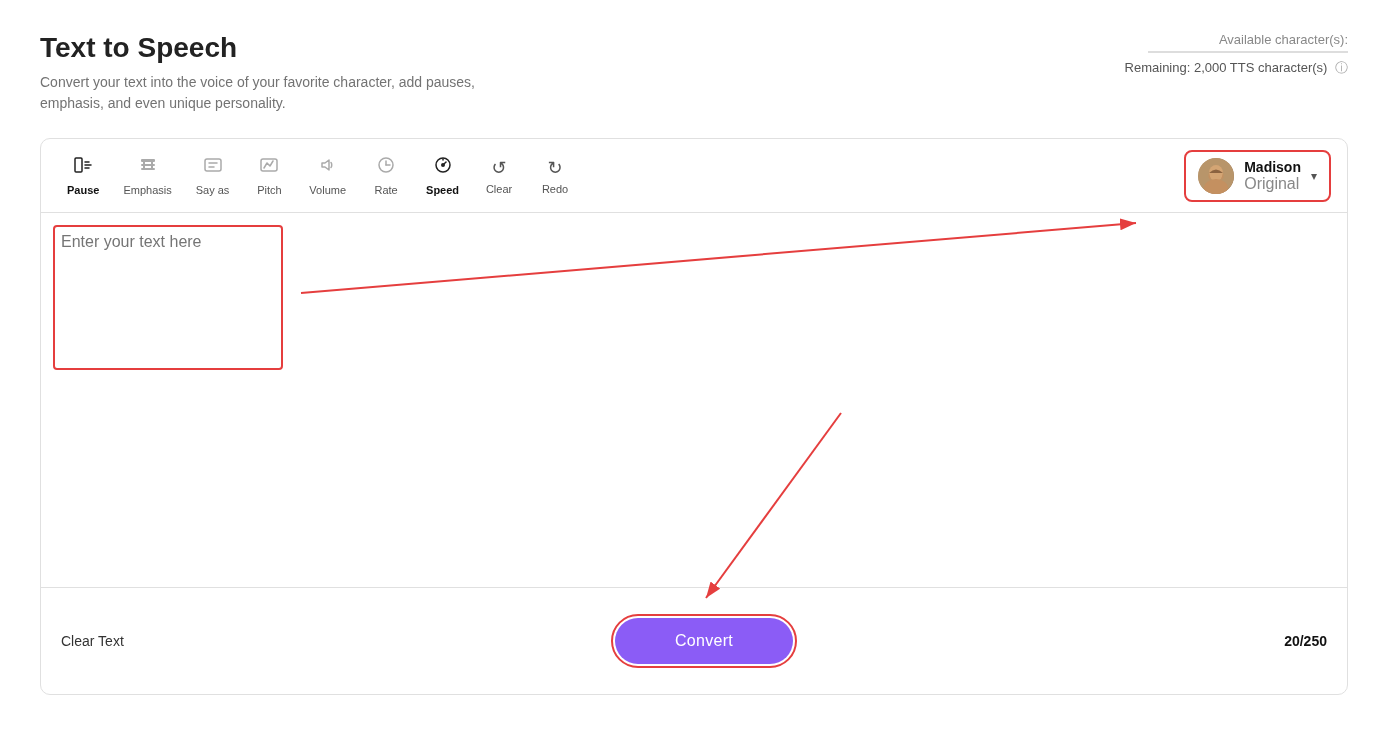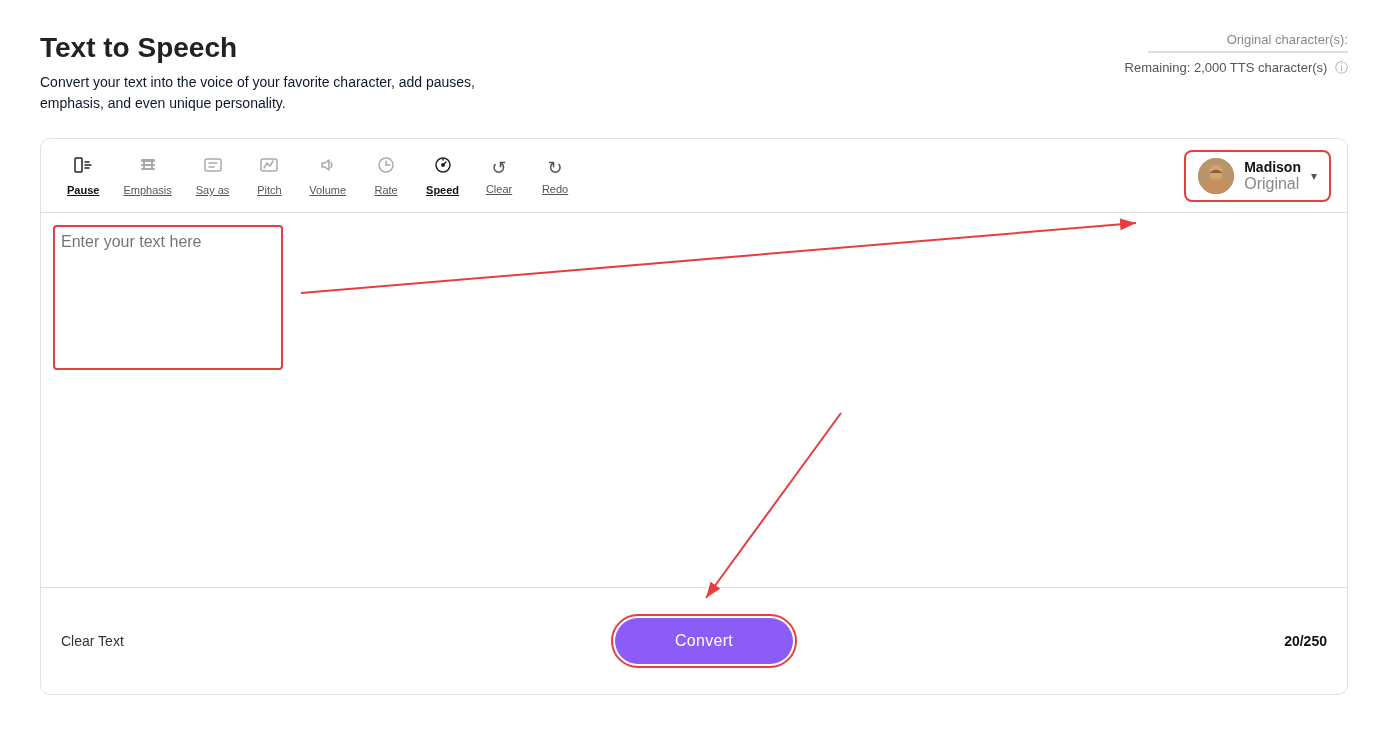--- a/index.html
+++ b/index.html
@@ -9,21 +9,21 @@
       color: #222;
       padding: 32px 40px;
     }
     .page-title {
       font-size: 28px;
       font-weight: 800;
       margin-bottom: 8px;
     }
     .page-subtitle {
       font-size: 14px;
-      color: #0f172a;
+      color: #737373;
       max-width: 480px;
       line-height: 1.5;
     }
     .top-row {
       display: flex;
       justify-content: space-between;
       align-items: flex-start;
       margin-bottom: 24px;
     }
     .char-info {
@@ -66,21 +66,20 @@
       border-radius: 6px;
       min-width: 52px;
     }
     .toolbar-item .icon {
       font-size: 18px;
       color: #555;
     }
     .toolbar-item .label {
       font-size: 11px;
       color: #555;
-      text-decoration: underline;
     }
     .toolbar-item.active .icon,
     .toolbar-item.active .label {
       color: #111;
       font-weight: 600;
     }
     .toolbar-spacer {
       flex: 1;
     }
     .voice-selector {
@@ -209,21 +208,21 @@
   </style>
 </head>
 <body>
 
 <div class="top-row">
   <div>
     <h1 class="page-title">Text to Speech</h1>
     <p class="page-subtitle">Convert your text into the voice of your favorite character, add pauses, emphasis, and even unique personality.</p>
   </div>
   <div class="char-info">
-    <div>Original character(s):</div>
+    <div>Available character(s):</div>
     <div class="divider"></div>
     <div class="remaining">
       <span>Remaining: 2,000 TTS character(s)</span>
       <span style="color:#aaa; margin-left:4px;">ⓘ</span>
     </div>
   </div>
 </div>
 
 <div class="editor-wrapper">
   <div class="editor-card">

